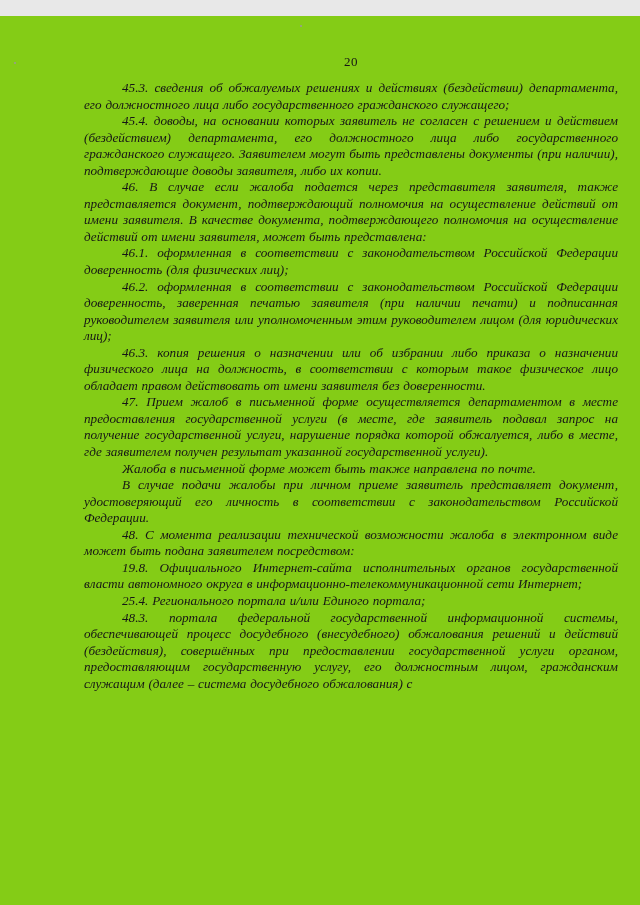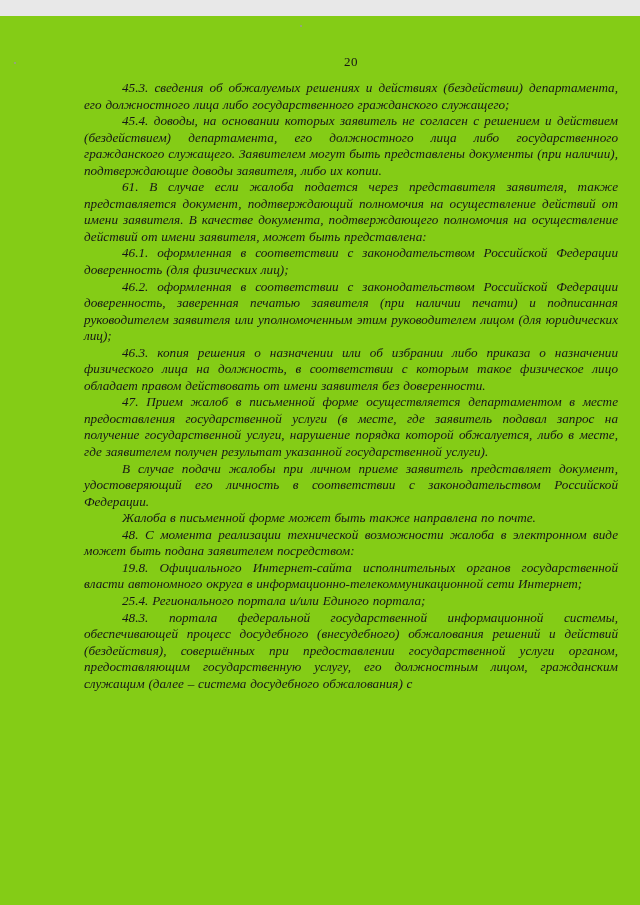--- a/index.html
+++ b/index.html
@@ -56,25 +56,25 @@
 
 <div class="page">
   <span class="artifact a1"></span>
   <span class="artifact a2"></span>
 
   <div class="page-number">20</div>
 
   <div class="content">
     <p>45.3. сведения об обжалуемых решениях и действиях (бездействии) департамента, его должностного лица либо государственного гражданского служащего;</p>
     <p>45.4. доводы, на основании которых заявитель не согласен с решением и действием (бездействием) департамента, его должностного лица либо государственного гражданского служащего. Заявителем могут быть представлены документы (при наличии), подтверждающие доводы заявителя, либо их копии.</p>
-    <p>61. В случае если жалоба подается через представителя заявителя, также представляется документ, подтверждающий полномочия на осуществление действий от имени заявителя. В качестве документа, подтверждающего полномочия на осуществление действий от имени заявителя, может быть представлена:</p>
+    <p>46. В случае если жалоба подается через представителя заявителя, также представляется документ, подтверждающий полномочия на осуществление действий от имени заявителя. В качестве документа, подтверждающего полномочия на осуществление действий от имени заявителя, может быть представлена:</p>
     <p>46.1. оформленная в соответствии с законодательством Российской Федерации доверенность (для физических лиц);</p>
     <p>46.2. оформленная в соответствии с законодательством Российской Федерации доверенность, заверенная печатью заявителя (при наличии печати) и подписанная руководителем заявителя или уполномоченным этим руководителем лицом (для юридических лиц);</p>
     <p>46.3. копия решения о назначении или об избрании либо приказа о назначении физического лица на должность, в соответствии с которым такое физическое лицо обладает правом действовать от имени заявителя без доверенности.</p>
     <p>47. Прием жалоб в письменной форме осуществляется департаментом в месте предоставления государственной услуги (в месте, где заявитель подавал запрос на получение государственной услуги, нарушение порядка которой обжалуется, либо в месте, где заявителем получен результат указанной государственной услуги).</p>
+    <p>Жалоба в письменной форме может быть также направлена по почте.</p>
     <p>В случае подачи жалобы при личном приеме заявитель представляет документ, удостоверяющий его личность в соответствии с законодательством Российской Федерации.</p>
-    <p>Жалоба в письменной форме может быть также направлена по почте.</p>
     <p>48. С момента реализации технической возможности жалоба в электронном виде может быть подана заявителем посредством:</p>
     <p>19.8. Официального Интернет-сайта исполнительных органов государственной власти автономного округа в информационно-телекоммуникационной сети Интернет;</p>
     <p>25.4. Регионального портала и/или Единого портала;</p>
     <p>48.3. портала федеральной государственной информационной системы, обеспечивающей процесс досудебного (внесудебного) обжалования решений и действий (бездействия), совершённых при предоставлении государственной услуги органом, предоставляющим государственную услугу, его должностным лицом, гражданским служащим (далее – система досудебного обжалования) с</p>
   </div>
 </div>
 
 </body></html>

